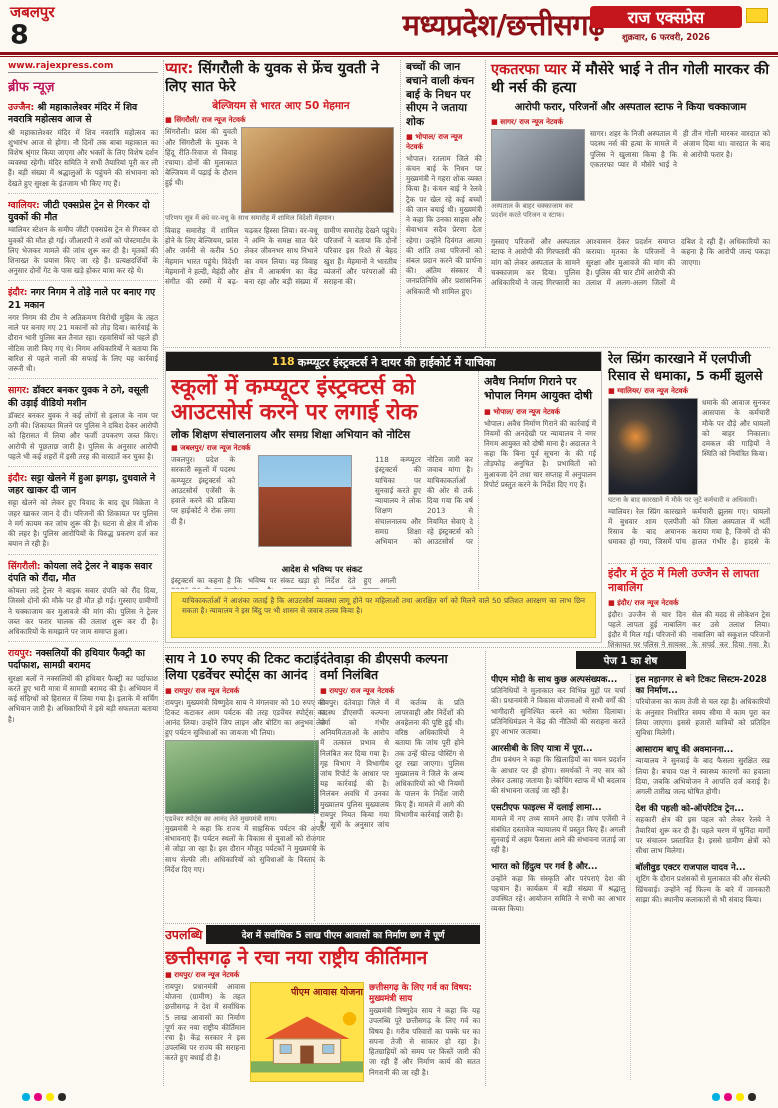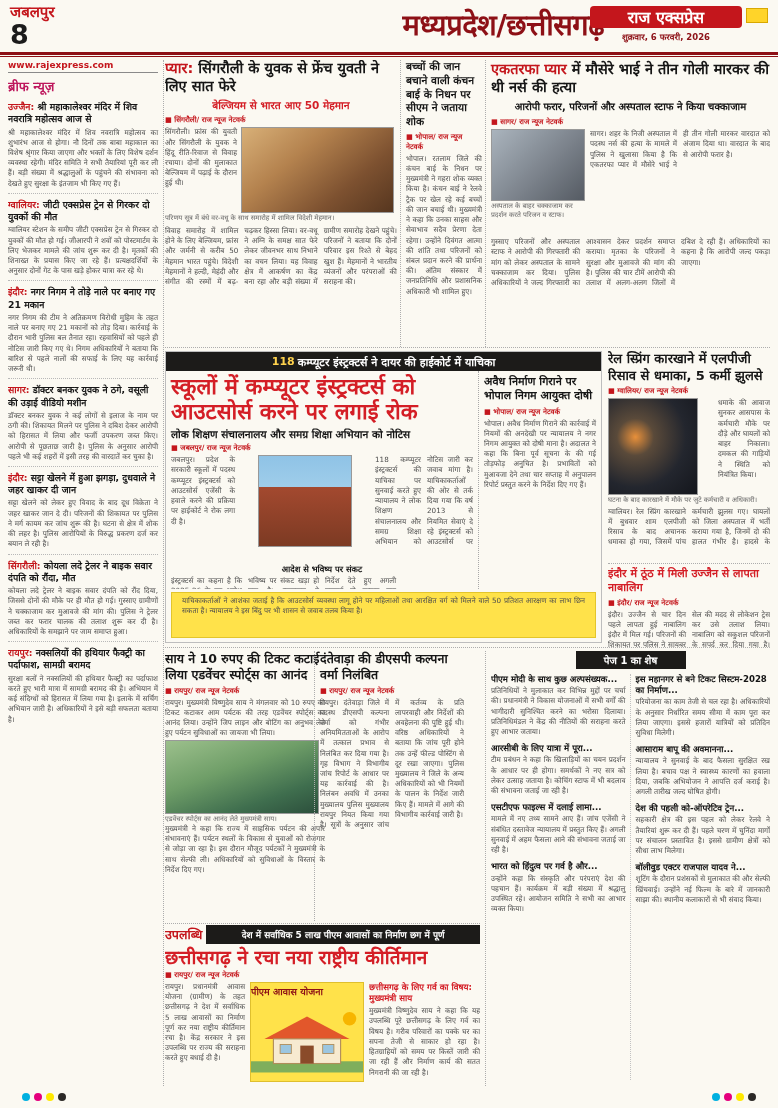--- a/index.html
+++ b/index.html
@@ -71,21 +71,21 @@
   #photoD{width:92px;height:90px;background:linear-gradient(180deg,#8fc3e6 0%,#9fcdea 34%,#a3492f 35%,#7c3a23 100%)}
   .d-col2{flex:1;column-count:2;column-gap:6px;overflow:hidden}
   .d-cross{font-size:8.3px;font-weight:bold;color:#161616;text-align:center;margin:16px 0 2px}
   .d-bottom{column-count:4;column-gap:6px;height:32px;overflow:hidden}
   .d-sidehead{font-size:11px;font-weight:bold;line-height:1.3;color:#161616;margin-bottom:2px}
   .d-highlight{margin:3px 5px;background:#ffe24a;border:1px solid #e3c52c;padding:3px 10px;height:38px;overflow:hidden}
   .d-hl-title{font-size:12px;font-weight:bold;color:#d41e26;text-align:center;margin-bottom:2px}
   
   #artE{left:608px;top:351px;width:162px;height:208px}
   .e-head{font-size:13px;font-weight:bold;line-height:1.28;color:#161616}
-  .e-row{display:flex;gap:20px;margin-top:2px}
+  .e-row{display:flex;gap:4px;margin-top:2px}
   #photoE{width:88px;height:95px;background:radial-gradient(circle at 30% 40%,#e8903a 0%,#5a4a3a 22%,#23262e 60%,#14161c 100%)}
   .e-side{flex:1;overflow:hidden}
   .e-body2{column-count:2;column-gap:6px;height:44px;margin-top:2px;overflow:hidden}
   #artF{left:608px;top:563px;width:162px;height:80px;border-top:1px dotted #adadad;padding-top:3px}
   .f-head{font-size:11px;font-weight:bold;color:#d41e26;line-height:1.3}
   .f-body{column-count:2;column-gap:6px;height:48px;margin-top:2px;overflow:hidden}
   
   #artG{left:165px;top:651px;width:160px;height:270px}
   .g-head{font-size:12.5px;font-weight:bold;line-height:1.3;color:#161616}
   #photoG{width:152px;height:72px;background:linear-gradient(160deg,#9cc08c 0%,#6f9e68 40%,#3f6e4e 75%,#2c4f3c 100%);margin:2px 0 1px}
@@ -100,21 +100,21 @@
   .rem-lead{font-size:8.6px;font-weight:bold;color:#141414;line-height:1.3;margin-bottom:1px}
   
   #secJ{left:165px;top:925px;width:315px;height:163px}
   .j-top{display:flex;gap:4px;align-items:center}
   .j-label{font-size:12.5px;font-weight:bold;color:#c4161c;flex:none}
   .j-bar{flex:1;background:#1c1b19;color:#fff;font-size:9px;font-weight:bold;text-align:center;padding:3px 2px}
   .j-head{font-size:19px;font-weight:bold;color:#d41e26;line-height:1.1;margin:3px 0 1px}
   .j-row{display:flex;gap:5px;height:100px;overflow:hidden}
   .j-col1{width:80px;flex:none}
   .j-promo{width:112px;flex:none;background:#ffe24a;border:1px solid #dfbf2e;display:flex;flex-direction:column}
-  .j-promo-title{font-size:9.5px;font-weight:bold;color:#8d1016;text-align:left;padding:2px 0 1px}
+  .j-promo-title{font-size:9.5px;font-weight:bold;color:#8d1016;text-align:right;padding:2px 0 1px}
   .j-promo svg{flex:1;width:100%}
   .j-col2{flex:1;overflow:hidden}
   .j-subhead{font-size:8.6px;font-weight:bold;color:#d41e26;line-height:1.3;margin-bottom:2px}
   
   .regmarks{position:absolute;bottom:7px;display:flex;gap:4px}
   .regmarks.left{left:22px}.regmarks.right{right:22px}
   .dot{width:8px;height:8px;border-radius:50%}
   .dot.c{background:#00b0e0}.dot.m{background:#e5007d}.dot.y{background:#ffe800}.dot.k{background:#2b2926}
 </style>
 </head>

